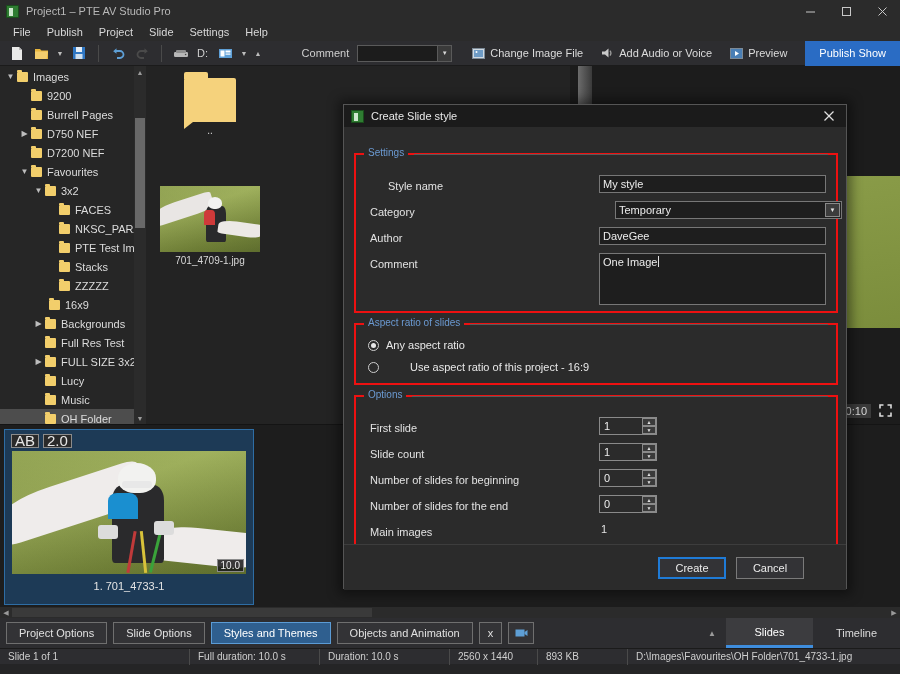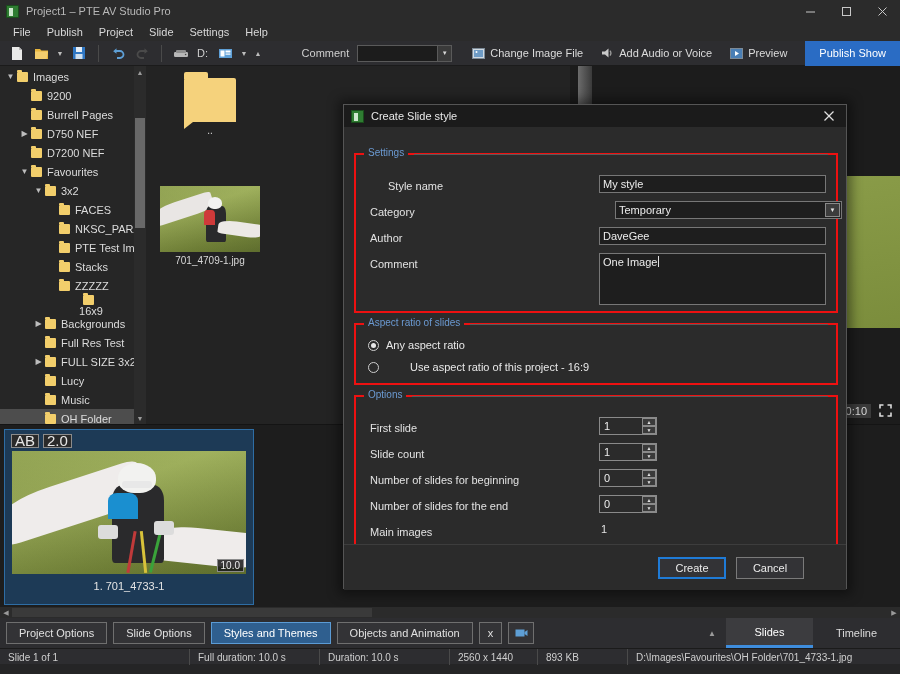--- a/index.html
+++ b/index.html
@@ -141,21 +141,21 @@
   .bb-btn.sm { padding: 0 8px; }
   .bb-icon-btn { width: 26px; height: 22px; display: flex; align-items: center; justify-content: center;
                  background: #333336; border: 1px solid #6f6f6f; }
   .bb-right { position: absolute; right: 0; top: 0; height: 30px; display: flex; align-items: stretch; }
   .mode-tab { width: 87px; display: flex; align-items: center; justify-content: center;
               font-size: 11px; color: #dcdcdc; background: #2d2d30; }
   .mode-tab.active { background: #3c3c3f; color: #ffffff; border-bottom: 3px solid #3e8ddd; }
   .up-caret { display: flex; align-items: center; padding: 0 10px; color: #9a9a9a; font-size: 8px; }
 
   
-  .statusbar { height: 16px; background: #2d2d30; display: flex; 
+  .statusbar { height: 16px; background: #2d2d30; display: flex; align-items: center;
                font-size: 10px; color: #cfcfcf; border-top: 1px solid #1b1b1b; }
   .sb-cell { padding: 0 8px; height: 16px; display: flex; align-items: center;
              border-right: 1px solid #4a4a4a; white-space: nowrap; }
   .sb-cell:last-child { border-right: none; }
 
   
   .dlg-shadow { position: absolute; left: 339px; top: 100px; width: 512px; height: 494px;
                 background: rgba(0,0,0,0.45); filter: blur(6px); }
   .dialog { position: absolute; left: 343px; top: 104px; width: 504px; height: 485px;
             background: #2b2b2b; border: 1px solid #555; }
@@ -390,21 +390,21 @@
           <div class="tree-row" style="padding-left: 46px;">
             <span class="tw"></span>
             <span class="folder-ico"></span>
             <span>Stacks</span>
           </div>
           <div class="tree-row" style="padding-left: 46px;">
             <span class="tw"></span>
             <span class="folder-ico"></span>
             <span>ZZZZZ</span>
           </div>
-          <div class="tree-row" style="padding-left: 36px; flex-direction: column;">
+          <div class="tree-row" style="padding-left: 36px;">
             <span class="tw"></span>
             <span class="folder-ico"></span>
             <span>16x9</span>
           </div>
           <div class="tree-row" style="padding-left: 32px;">
             <span class="tw">▶</span>
             <span class="folder-ico"></span>
             <span>Backgrounds</span>
           </div>
           <div class="tree-row" style="padding-left: 32px;">

